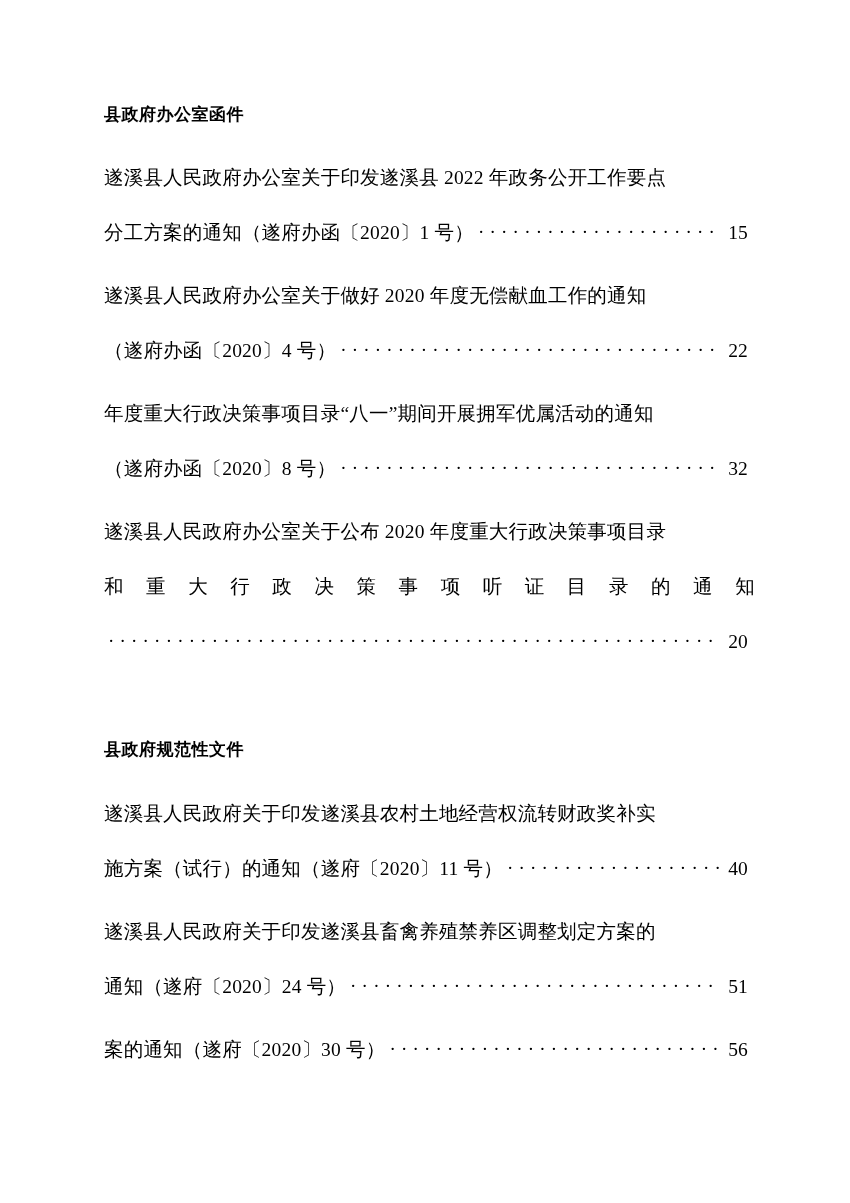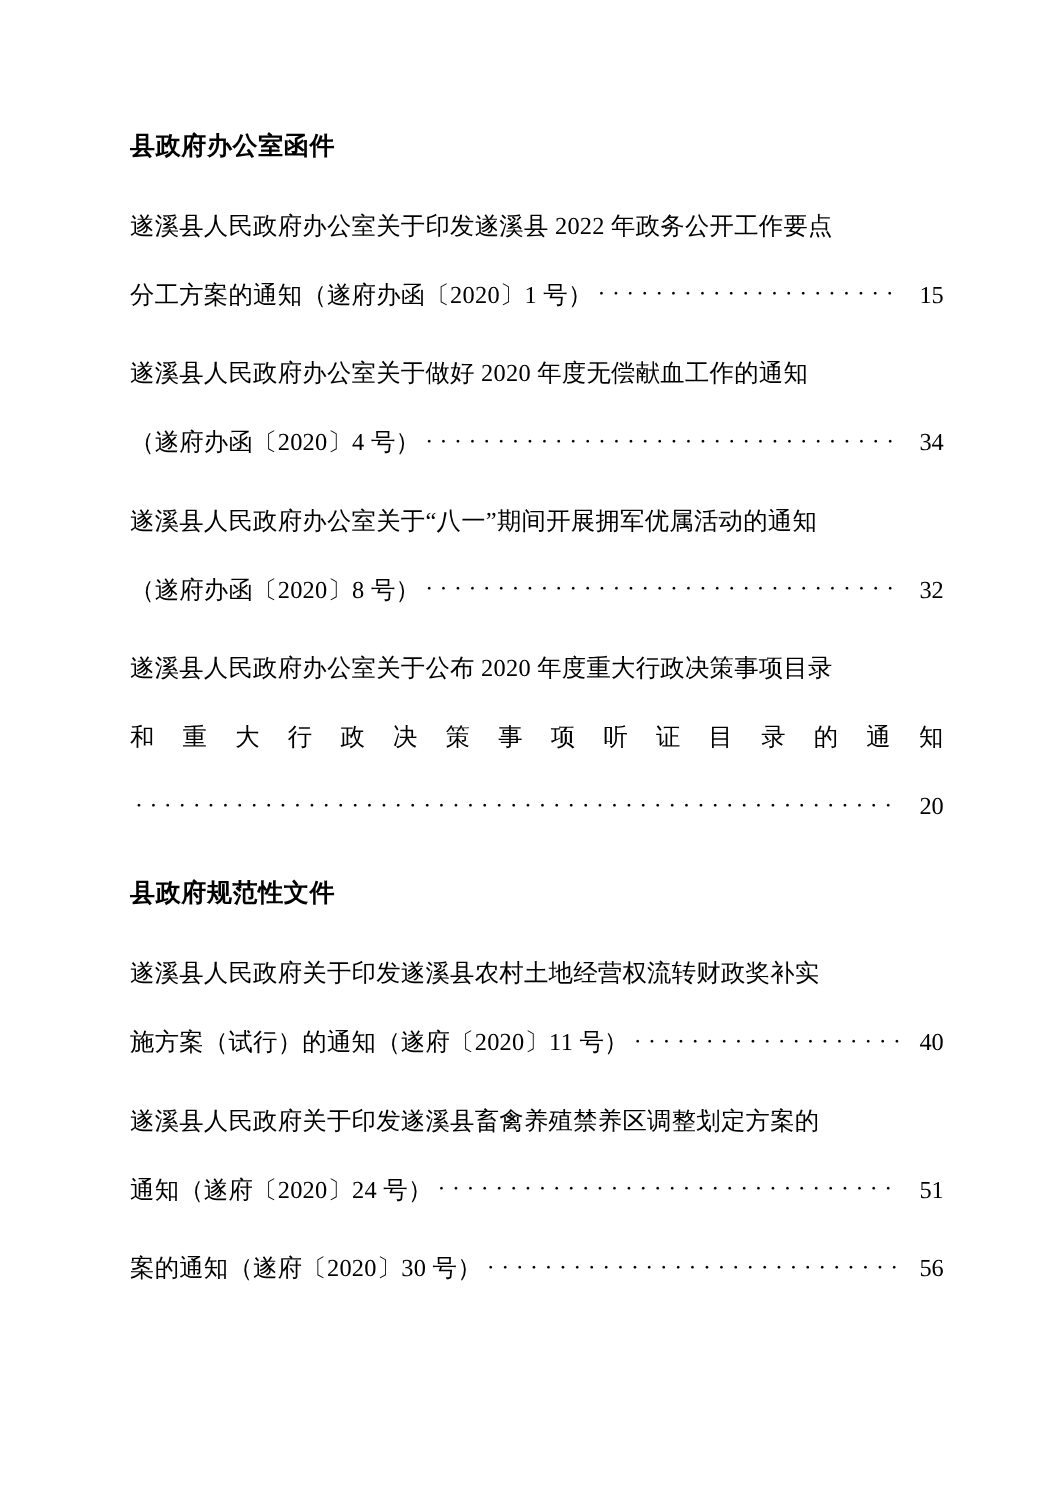--- a/index.html
+++ b/index.html
@@ -17,27 +17,27 @@
   }
   .page {
     box-sizing: border-box;
     width: 850px;
     height: 1203px;
     padding: 104px 95px 0 104px;
   }
   .section-heading {
     font-family: "DejaVu Sans", "Liberation Sans", sans-serif;
     font-weight: bold;
-    font-size: 20px;
+    font-size: 17px;
     letter-spacing: 0.5px;
     margin: 0 0 26px 0;
     line-height: 1.2;
   }
   .section-heading.second {
-    margin-top: 29px;
+    margin-top: 70px;
   }
   .entry {
     margin-bottom: 8px;
   }
   .line {
     display: flex;
     align-items: baseline;
     font-size: 19.5px;
     line-height: 55px;
     white-space: nowrap;
@@ -61,21 +61,21 @@
     margin: 0 2px 0 4px;
     font-size: 19px;
     letter-spacing: 5.2px;
     color: #000;
     position: relative;
     top: -1px;
   }
   .pagenum {
     flex: 0 0 auto;
     min-width: 34px;
-    text-align: right;
+    text-align: center;
     font-size: 19.5px;
   }
 </style>
 </head>
 <body>
 
 <div class="page">
 
   <h2 class="section-heading">县政府办公室函件</h2>
 
@@ -90,27 +90,27 @@
     </div>
   </div>
 
   <div class="entry">
     <div class="line">
       <span class="txt">遂溪县人民政府办公室关于做好 2020 年度无偿献血工作的通知</span>
     </div>
     <div class="line">
       <span class="txt">（遂府办函〔2020〕4 号）</span>
       <span class="leader">··························································</span>
-      <span class="pagenum">34</span>
+      <span class="pagenum">22</span>
     </div>
   </div>
 
   <div class="entry">
     <div class="line">
-      <span class="txt">遂溪县人民政府办公室关于“八一”期间开展拥军优属活动的通知</span>
+      <span class="txt">年度重大行政决策事项目录“八一”期间开展拥军优属活动的通知</span>
     </div>
     <div class="line">
       <span class="txt">（遂府办函〔2020〕8 号）</span>
       <span class="leader">··························································</span>
       <span class="pagenum">32</span>
     </div>
   </div>
 
   <div class="entry">
     <div class="line">

